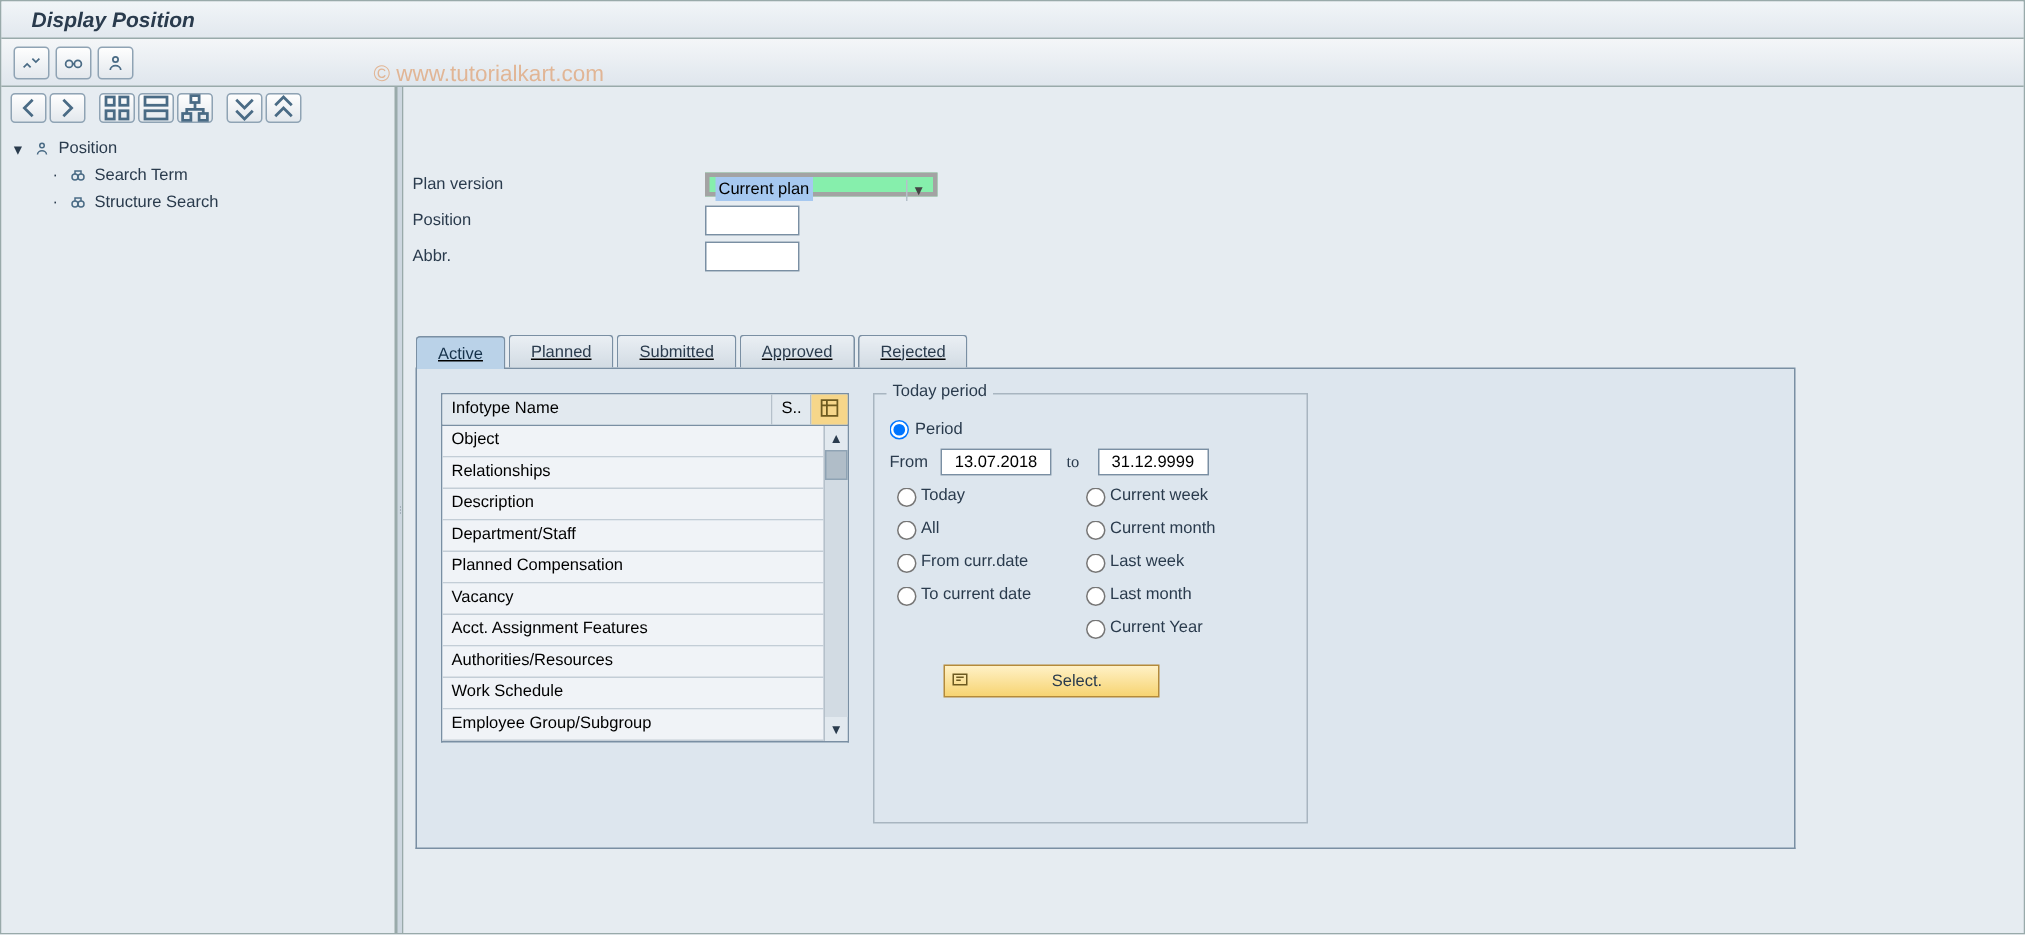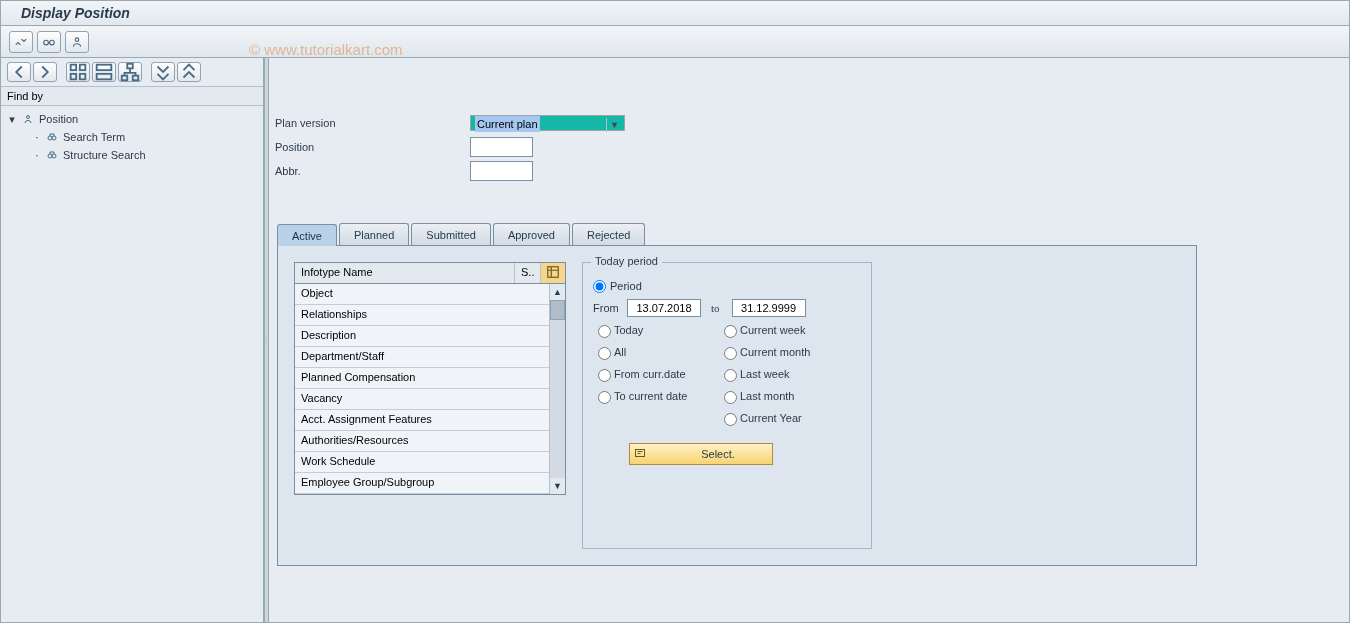--- a/index.html
+++ b/index.html
@@ -22,26 +22,26 @@
   .tree-row .exp { width: 10px; text-align: center; color: #2a3b4d; }
   .tree-row .ic { width: 14px; height: 14px; display: inline-flex; align-items: center; justify-content: center; }
   .sidebar-fill { flex: 1; }
   .splitter { width: 5px; background: #cdd7e0; border-left: 1px solid #9aa; border-right: 1px solid #9aa; cursor: col-resize; display: flex; align-items: center; justify-content: center; }
   .splitter .dots { font-size: 6px; letter-spacing: 0; color: #7d8d99; writing-mode: vertical-rl; }
   .main { flex: 1; background: #e6ecf1; padding: 10px 0 0 0; position: relative; }
   .form-grid { display: flex; flex-direction: column; gap: 2px; padding-left: 4px; padding-top: 44px; }
   .form-row { display: flex; align-items: center; height: 22px; }
   .form-row .lbl { width: 197px; font-size: 11px; color: #2a3b4d; padding-left: 2px; }
   .form-row .ctrl { }
-  .sap-select { width: 155px; height: 16px; font-size: 11px; border: 1px solid #a3a3a3; background: #14b8a6; padding: 0 4px; cursor: pointer; position: relative; }
+  .sap-select { width: 155px; height: 16px; font-size: 11px; border: 3px solid #a3a3a3; background: #86efac; padding: 0 4px; cursor: pointer; position: relative; }
   .sap-select .selval { background: #a6c8f0; display: inline-block; line-height: 16px; padding: 0 2px; }
   .sap-select .carat { position: absolute; right: 2px; top: 2px; width: 16px; height: 14px; border-left: 1px solid #b5c0ca; display: flex; align-items: center; justify-content: center; color: #444; font-size: 9px; }
   .sap-input { width: 63px; height: 20px; border: 1px solid #7a8fa3; background: #fff; font-size: 11px; padding: 0 3px; }
   .tab-block { margin: 40px 0 0 8px; width: 920px; }
-  .tabs { display: flex; border-bottom: 1px solid #7a8fa3; height: 24px; align-items: flex-end; }
+  .tabs { display: flex; border-bottom: 1px solid #7a8fa3; height: 24px; align-items: flex-end; text-decoration: underline; }
   .tab { height: 22px; padding: 0 14px; font-size: 11px; border: 1px solid #7a8fa3; border-bottom: none; margin-right: 2px; background: linear-gradient(#eaeff4,#d2dbe3); color: #2a3b4d; display: flex; align-items: center; border-radius: 3px 3px 0 0; cursor: pointer; }
   .tab.active { background: #bad2e8; color: #16324b; font-weight: normal; position: relative; top: 1px; }
   .tab-pane { border: 1px solid #7a8fa3; border-top: none; background: #dde6ee; min-height: 320px; display: flex; gap: 16px; padding: 16px; }
   .panel { background: #dde6ee; }
   .infotype { width: 272px; }
   .inft-head { display: flex; height: 22px; border: 1px solid #7a8fa3; background: #e2e9ef; }
   .inft-head .col { padding: 3px 6px; font-size: 11px; border-right: 1px solid #b5c0ca; background: #e2e9ef; }
   .inft-head .c1 { flex: 1; }
   .inft-head .c2 { width: 26px; text-align: center; }
   .inft-head .c3 { width: 24px; text-align: center; border-right: none; background: #f6d68a; padding: 2px; }
@@ -144,21 +144,20 @@
                 <path d="M6 6l6 6 6-6M6 14l6 6 6-6"></path>
               </svg>
             </div>
           <div class="smbtn">
               <svg viewBox="0 0 24 24">
                 <path d="M6 18l6-6 6 6M6 10l6-6 6 6"></path>
               </svg>
             </div>
         </div>
       </div>
-      <div class="findby">Find by</div>
       <div class="tree">
         <div class="tree-row">
           <span class="exp">▾</span>
           <span class="ic">
               <svg width="12" height="12" viewBox="0 0 24 24" stroke="#4a6b85" fill="none" stroke-width="2">
                 <circle cx="12" cy="8" r="3"></circle>
                 <path d="M6 20c0-3 3-5 6-5s6 2 6 5"></path>
               </svg>
             </span>
           <span>Position</span>

